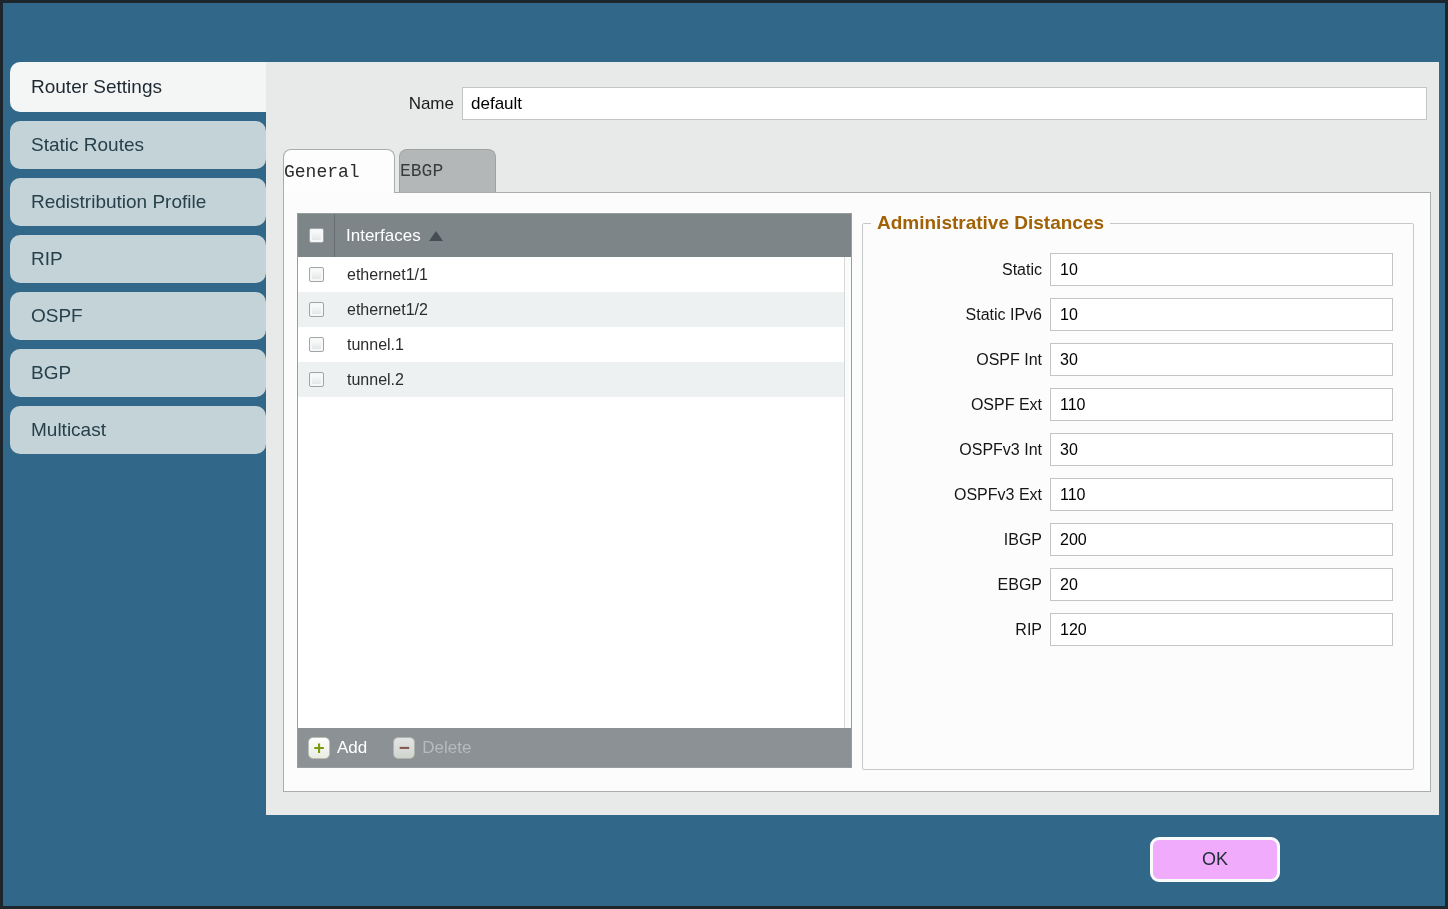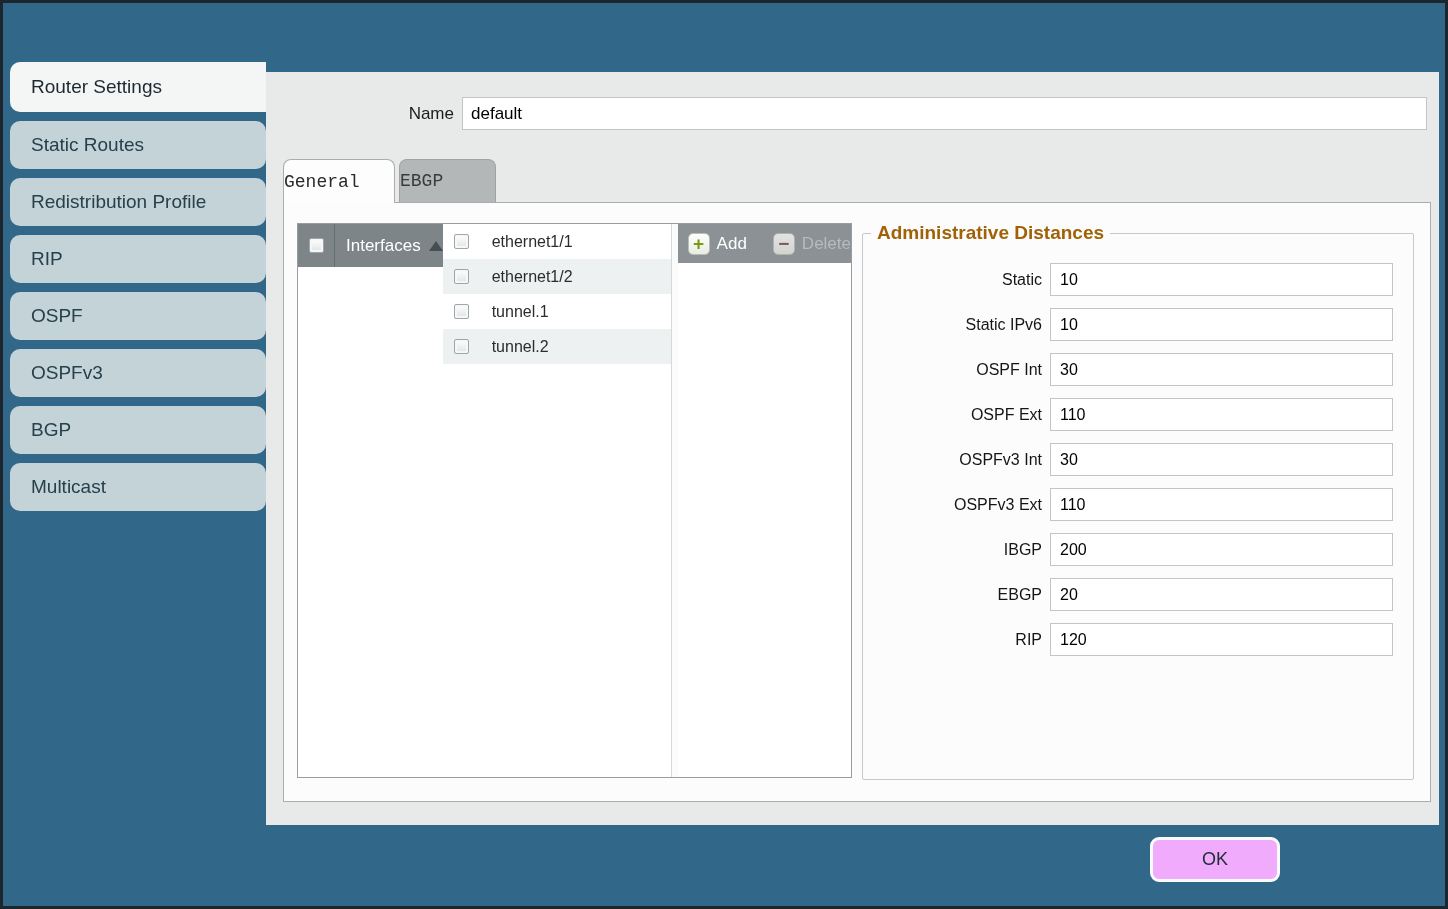--- a/index.html
+++ b/index.html
@@ -28,21 +28,21 @@
   
   .sidebar { position:absolute; left:7px; top:59px; width:256px; }
   .sb-tab { height:48px; margin-bottom:9px; border-radius:10px;
     background:#c4d3d8; color:#27404b; font-size:19px;
     display:flex; align-items:center; padding-left:21px; cursor:pointer; }
   .sb-tab.active { background:#f4f6f6; color:#1d2830; height:50px;
     border-radius:10px 0 0 10px; width:256px; }
 
   
   .content { position:absolute; left:263px; top:59px; width:1173px; height:753px;
-    background:#e8e9e9;margin-top:10px; }
+    background:#e8e9e9; }
 
   .name-row { position:absolute; left:0; top:25px; right:0; display:flex; align-items:center; }
   .name-row label { width:196px; text-align:right; padding-right:8px;
     font-size:17px; color:#1c1c1c; }
   .name-row input { flex:1; margin-right:12px; height:33px; border:1px solid #c2c4c5;
     background:#fff; font-size:17px; padding:0 8px; font-family:"Liberation Sans",sans-serif; }
 
   
   .inner-tab { position:absolute; top:87px; height:44px; z-index:3;
     border-radius:8px 8px 0 0; display:flex; align-items:center; 
@@ -50,21 +50,21 @@
   .inner-tab.general { left:17px; width:112px; background:#fdfdfd; color:#2b2b2b;
     border:1px solid #aaadad; border-bottom:none; }
   .inner-tab.ecmp { left:133px; width:97px; height:43px; background:#b4b7b7; color:#3a3d3d;
     border:1px solid #a0a3a3; border-bottom:none; }
 
   .panel { position:absolute; left:17px; top:130px; width:1148px; height:600px;
     background:#fcfcfc; border:1px solid #aaadad; z-index:2; }
 
   
   .iface-table { position:absolute; left:13px; top:20px; width:555px; height:555px;
-    border:1px solid #979da0; display:flex; flex-direction:row; background:#fff; }
+    border:1px solid #979da0; display:flex; flex-direction:column; background:#fff; }
   .it-header { height:43px; background:#7d8589; display:flex; align-items:center; flex:0 0 43px; }
   .it-header .cb-col { width:37px; display:flex; justify-content:center;
     border-right:1px solid rgba(0,0,0,.18); height:100%; align-items:center; }
   .it-header .hdr-label { color:#fff; font-size:17px; padding-left:11px; display:flex;
     align-items:center; gap:8px; cursor:pointer; }
   .sort-tri { width:0; height:0; border-left:7px solid transparent;
     border-right:7px solid transparent; border-bottom:10px solid #454e53; display:inline-block; }
   .checkbox { width:15px; height:15px; border:1px solid #9fa5a8; border-radius:2px;
     background:linear-gradient(#ffffff,#dfe2e4); box-shadow:inset 0 0 0 2px #f6f7f7; cursor:pointer; }
   .it-body { flex:1; position:relative; background:#fff; overflow:hidden; }
@@ -120,23 +120,20 @@
     <div class="sb-tab">
       <span>Redistribution Profile</span>
     </div>
     <div class="sb-tab">
       <span>RIP</span>
     </div>
     <div class="sb-tab">
       <span>OSPF</span>
     </div>
     <div class="sb-tab">
-      <span>OSPFv3</span>
-    </div>
-    <div class="sb-tab">
       <span>BGP</span>
     </div>
     <div class="sb-tab">
       <span>Multicast</span>
     </div>
   </div>
 
   <div class="content">
 
     <div class="name-row">

